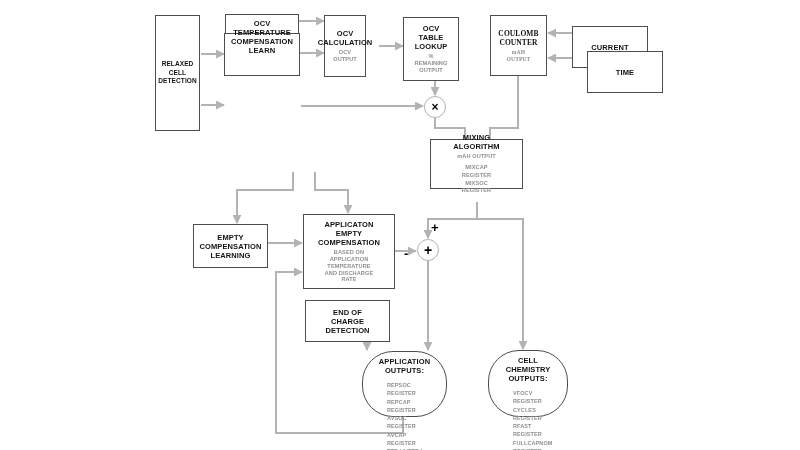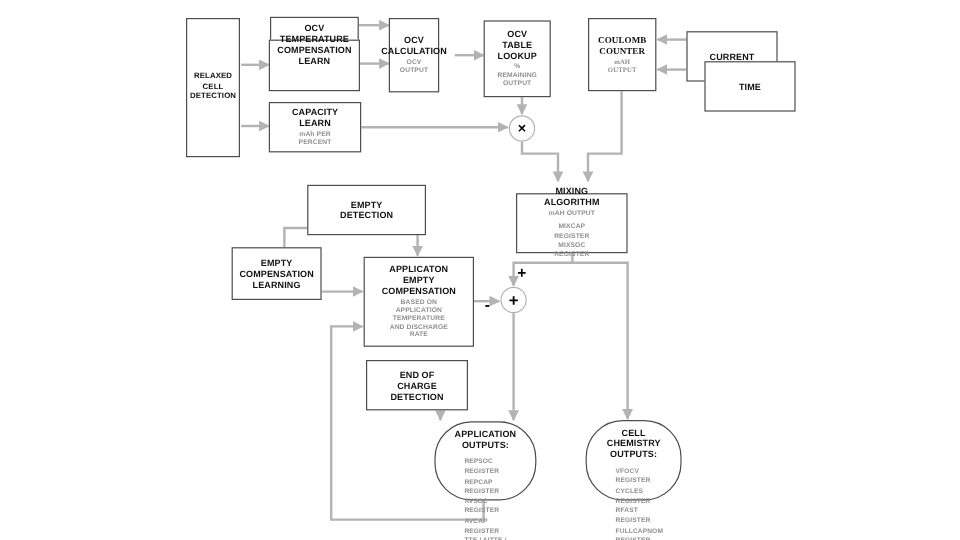--- a/index.html
+++ b/index.html
@@ -76,24 +76,20 @@
   </div>
 
   <div class="node" style="left:225px;top:14px;width:74px;height:13px;">
     <div class="title">VOLTAGE</div>
   </div>
 
   <div class="node" style="left:224px;top:33px;width:76px;height:43px;justify-content:flex-end;">
     <div class="title">OCV TEMPERATURE COMPENSATION LEARN</div>
   </div>
 
-  <div class="node" style="left:224px;top:85px;width:77px;height:36px;">
-    <div class="title">CAPACITY LEARN</div>
-    <div class="sub">mAh PER PERCENT</div>
-  </div>
 
   <div class="node" style="left:324px;top:15px;width:40px;height:62px;">
     <div class="title">OCV CALCULATION</div>
     <div class="sub">OCV OUTPUT</div>
   </div>
 
   <div class="node" style="left:403px;top:17px;width:56px;height:64px;">
     <div class="title">OCV TABLE LOOKUP</div>
     <div class="sub">% REMAINING OUTPUT</div>
   </div>
@@ -104,34 +100,31 @@
   </div>
 
   <div class="node" style="left:572px;top:26px;width:76px;height:13px;">
     <div class="title">CURRENT</div>
   </div>
 
   <div class="node" style="left:572px;top:51px;width:76px;height:13px;margin-left:15px;">
     <div class="title">TIME</div>
   </div>
 
-  <div class="node" style="left:430px;top:161px;width:93px;height:50px;">
+  <div class="node" style="left:430px;top:139px;width:93px;height:50px;">
     <div class="title">MIXING ALGORITHM</div>
     <div class="sub">mAH OUTPUT</div>
     <div class="regs-center">
         <div>MIXCAP REGISTER</div>
         <div>MIXSOC REGISTER</div>
       </div>
   </div>
 
-  <div class="node" style="left:256px;top:154px;width:99px;height:18px;">
-    <div class="title">EMPTY DETECTION</div>
-  </div>
 
-  <div class="node" style="left:193px;top:206px;width:75px;height:44px;">
+  <div class="node" style="left:193px;top:224px;width:75px;height:44px;">
     <div class="title">EMPTY COMPENSATION LEARNING</div>
   </div>
 
   <div class="node" style="left:305px;top:300px;width:85px;height:22px;">
     <div class="title">END OF CHARGE DETECTION</div>
   </div>
 
   <div class="node" style="left:303px;top:214px;width:92px;height:75px;">
     <div class="title">APPLICATON EMPTY COMPENSATION</div>
     <div class="sub">BASED ON APPLICATION TEMPERATURE AND DISCHARGE RATE</div>

